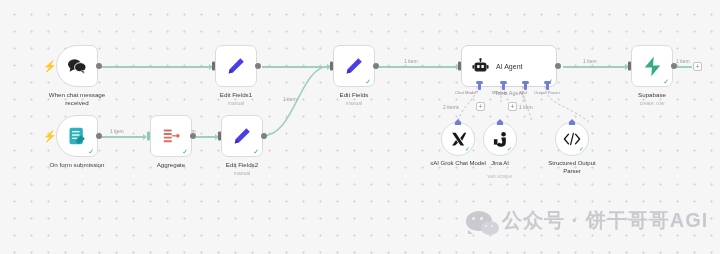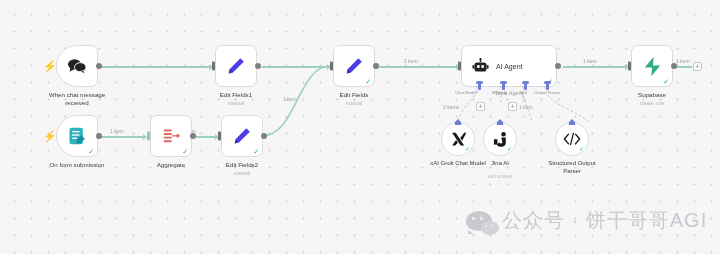--- a/index.html
+++ b/index.html
@@ -127,21 +127,21 @@
     position:absolute;top:52px;left:50%;transform:translateX(-50%);
     width:96px;text-align:center;font-size:4.6px;color:#bcbcc3;
   }
 
   
   #watermark{
     position:absolute;left:466px;top:207px;
     display:flex;align-items:center;gap:10px;
     color:#c9c9cf;user-select:none;
   }
-  #watermark .wmtext{font-size:20px;letter-spacing:1px;color:#c9c9cf;}
+  #watermark .wmtext{font-size:20px;letter-spacing:1px;color:#c9c9cf;font-weight:bold;}
   .wechat{
     width:26px;height:20px;border-radius:50% 50% 48% 48%;
     background:#c9c9cf;position:relative;
   }
   .wechat:after{
     content:"";position:absolute;left:2px;bottom:-3px;
     border-left:5px solid #c9c9cf;border-top:4px solid transparent;
     border-bottom:0 solid transparent;
   }
   .wechat .d1,.wechat .d2{

